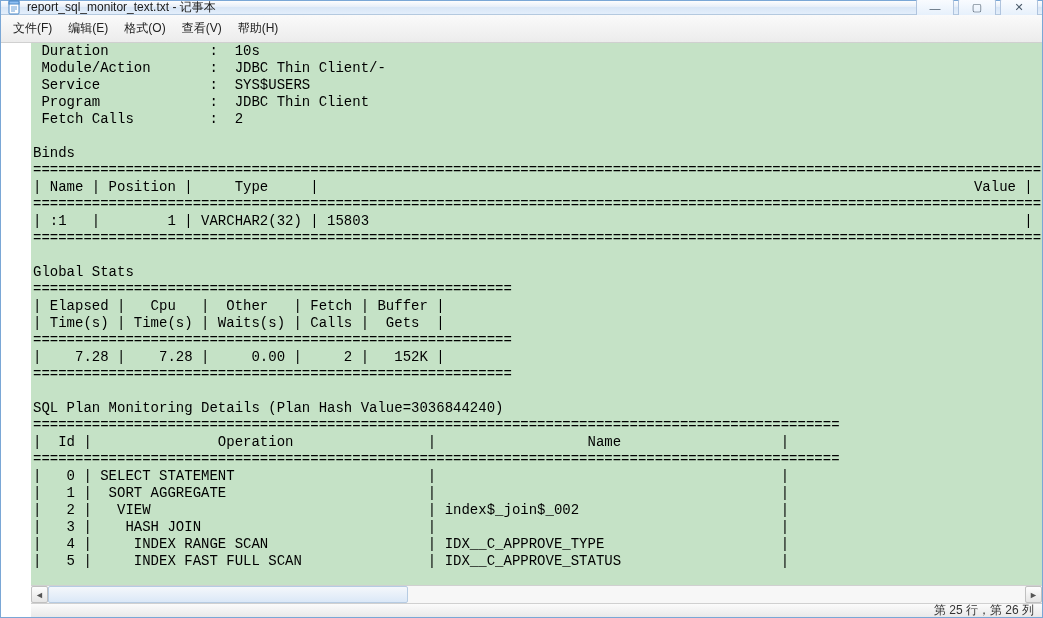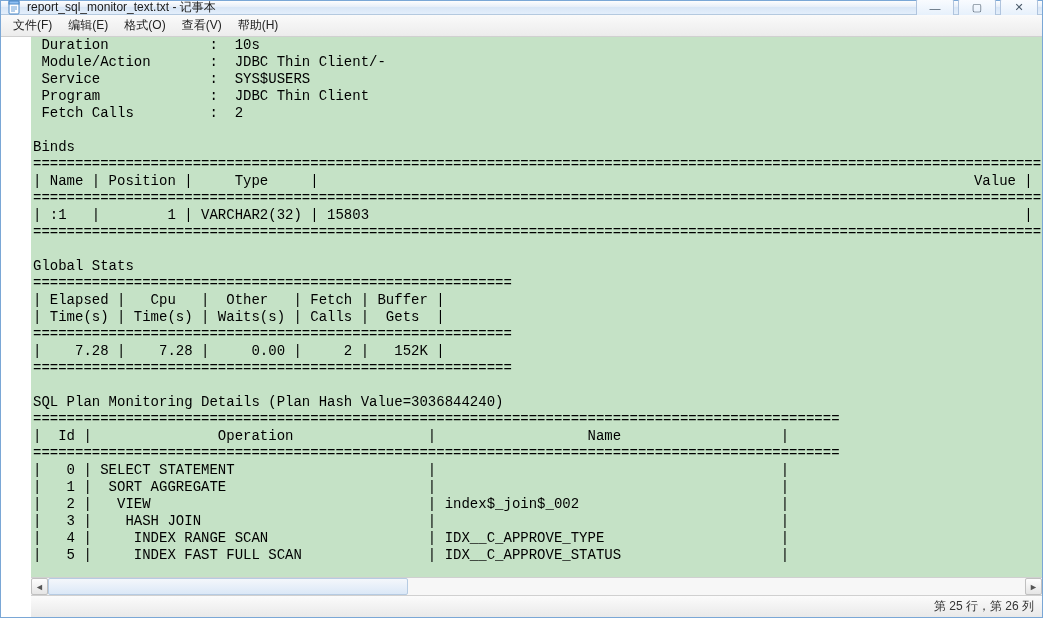--- a/index.html
+++ b/index.html
@@ -44,21 +44,21 @@
     margin-left:4px;
     background:linear-gradient(#fafcff,#e4effb);
     display:flex;align-items:center;justify-content:center;
     font-family: "Segoe UI Symbol", sans-serif;
     font-size:11px;
     color:#4a5a6a;
     cursor:default;
   }
   .win-btn.close{}
   .menubar {
-    height:22px;
+    height:28px;
     background:linear-gradient(#fafafa,#ececec);
     border-bottom:1px solid #d0d0d0;
     display:flex;
     align-items:center;
     padding:0 4px;
     font-size:12px;
   }
   .menu-item{
     padding:2px 8px;
     color:#222;
@@ -97,21 +97,21 @@
     border:1px solid #c0c0c0;border-radius:2px;
     display:flex;align-items:center;justify-content:center;font-size:9px;color:#555;
   }
   .hscroll .track{flex:1;height:17px;background:#f7f7f7;position:relative;}
   .hscroll .thumb{
     position:absolute;left:0;top:0;height:17px;width:360px;
     background:linear-gradient(#f4f7fb,#dbe8f7);
     border:1px solid #b6cbe2;border-radius:2px;
   }
   .statusbar{
-    height:22px;
+    height:14px;
     background:linear-gradient(#fbfbfb,#e9e9e9);
     border-top:1px solid #d0d0d0;
     display:flex;
     align-items:center;
     font-size:12px;
     color:#333;
     padding:0 8px;
     justify-content:flex-end;
   }
 </style>

